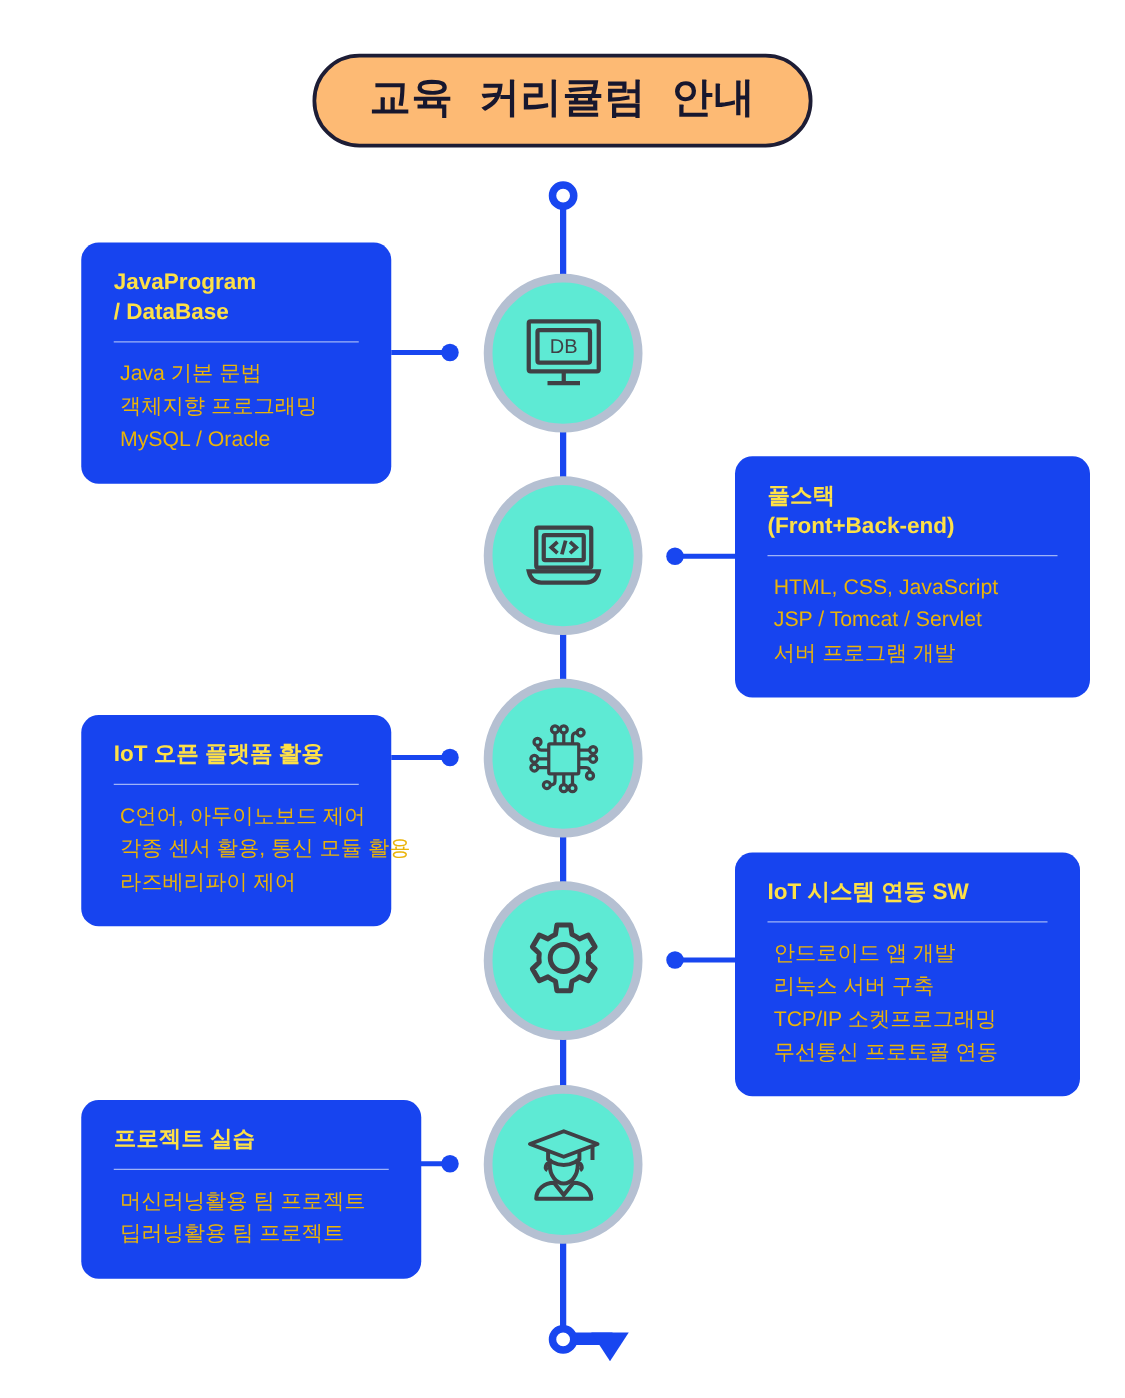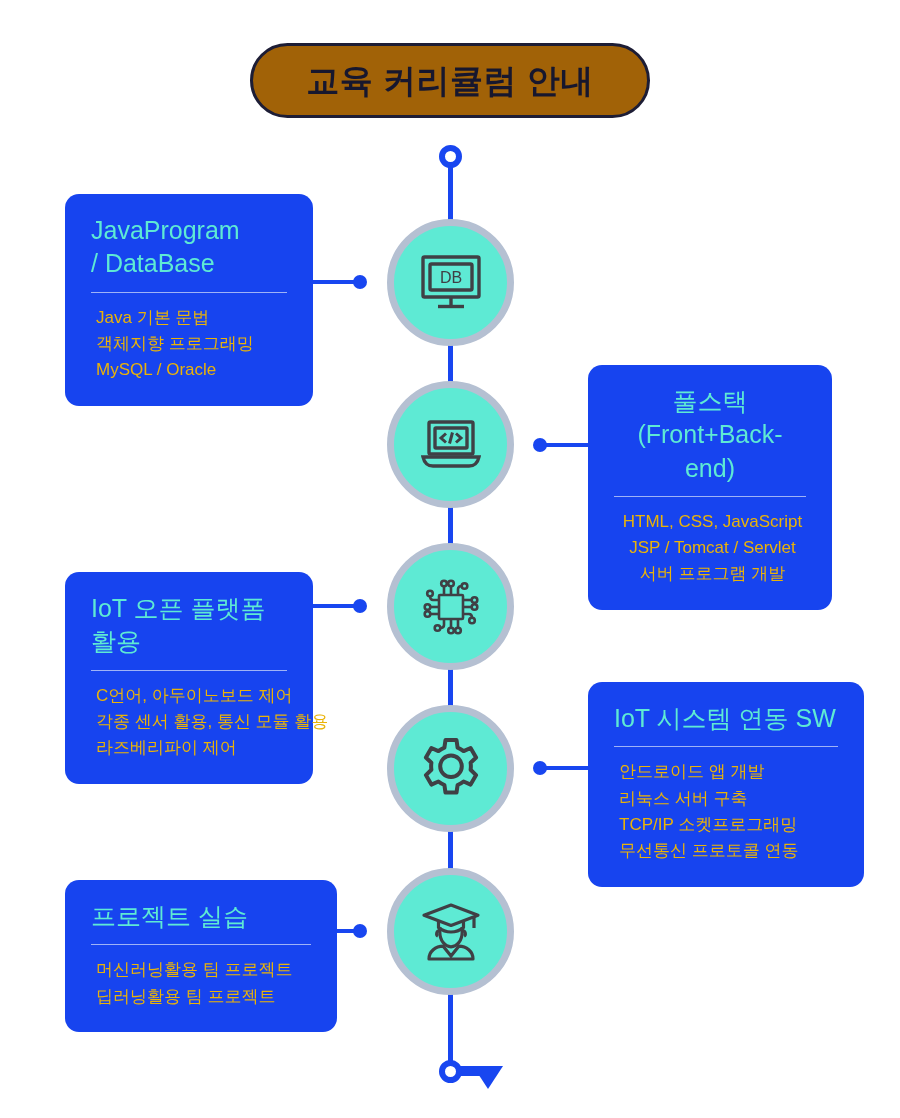--- a/index.html
+++ b/index.html
@@ -24,22 +24,23 @@
     left: 250px;
     top: 43px;
     width: 400px;
     height: 75px;
     box-sizing: border-box;
     border: 3px solid #1d1d35;
     border-radius: 38px;
     display: flex;
     align-items: center;
     justify-content: center;
-    background: #a16207;
+    background: #fdba74;
     z-index: 6;
+    font-family: Liberation Mono, monospace;
   }
   .title-text {
     font-size: 33px;
     font-weight: bold;
     color: #17172e;
     letter-spacing: 0.5px;
     line-height: 1;
   }
 
   
@@ -133,23 +134,23 @@
   
   .card {
     position: absolute;
     box-sizing: border-box;
     background: #1744ef;
     border-radius: 14px;
     padding: 20px 26px 22px 26px;
     z-index: 5;
   }
   .card-title {
-    color: #5eead4;
-    font-size: 25px;
-    font-weight: normal;
+    color: #fde047;
+    font-size: 18px;
+    font-weight: bold;
     line-height: 1.33;
     white-space: pre-line;
   }
   .card-divider {
     margin: 11px 0 12px 0;
     height: 1px;
     background: #9fb3f7;
     width: 100%;
   }
   .card-list {
@@ -160,21 +161,21 @@
   .card-list li {
     color: #eab308;
     font-size: 17px;
     line-height: 1.55;
     padding-left: 5px;
     white-space: nowrap;
   }
 
   
   #card-1 { left: 65px;  top: 194px; width: 248px; }
-  #card-2 { left: 588px; top: 365px; width: 244px; text-align: center; }
+  #card-2 { left: 588px; top: 365px; width: 284px; }
   #card-3 { left: 65px;  top: 572px; width: 248px; }
   #card-4 { left: 588px; top: 682px; width: 276px; }
   #card-5 { left: 65px;  top: 880px; width: 272px; }
 </style>
 </head>
 <body>
 
 <div id="page">
 
   <div class="title-box">

